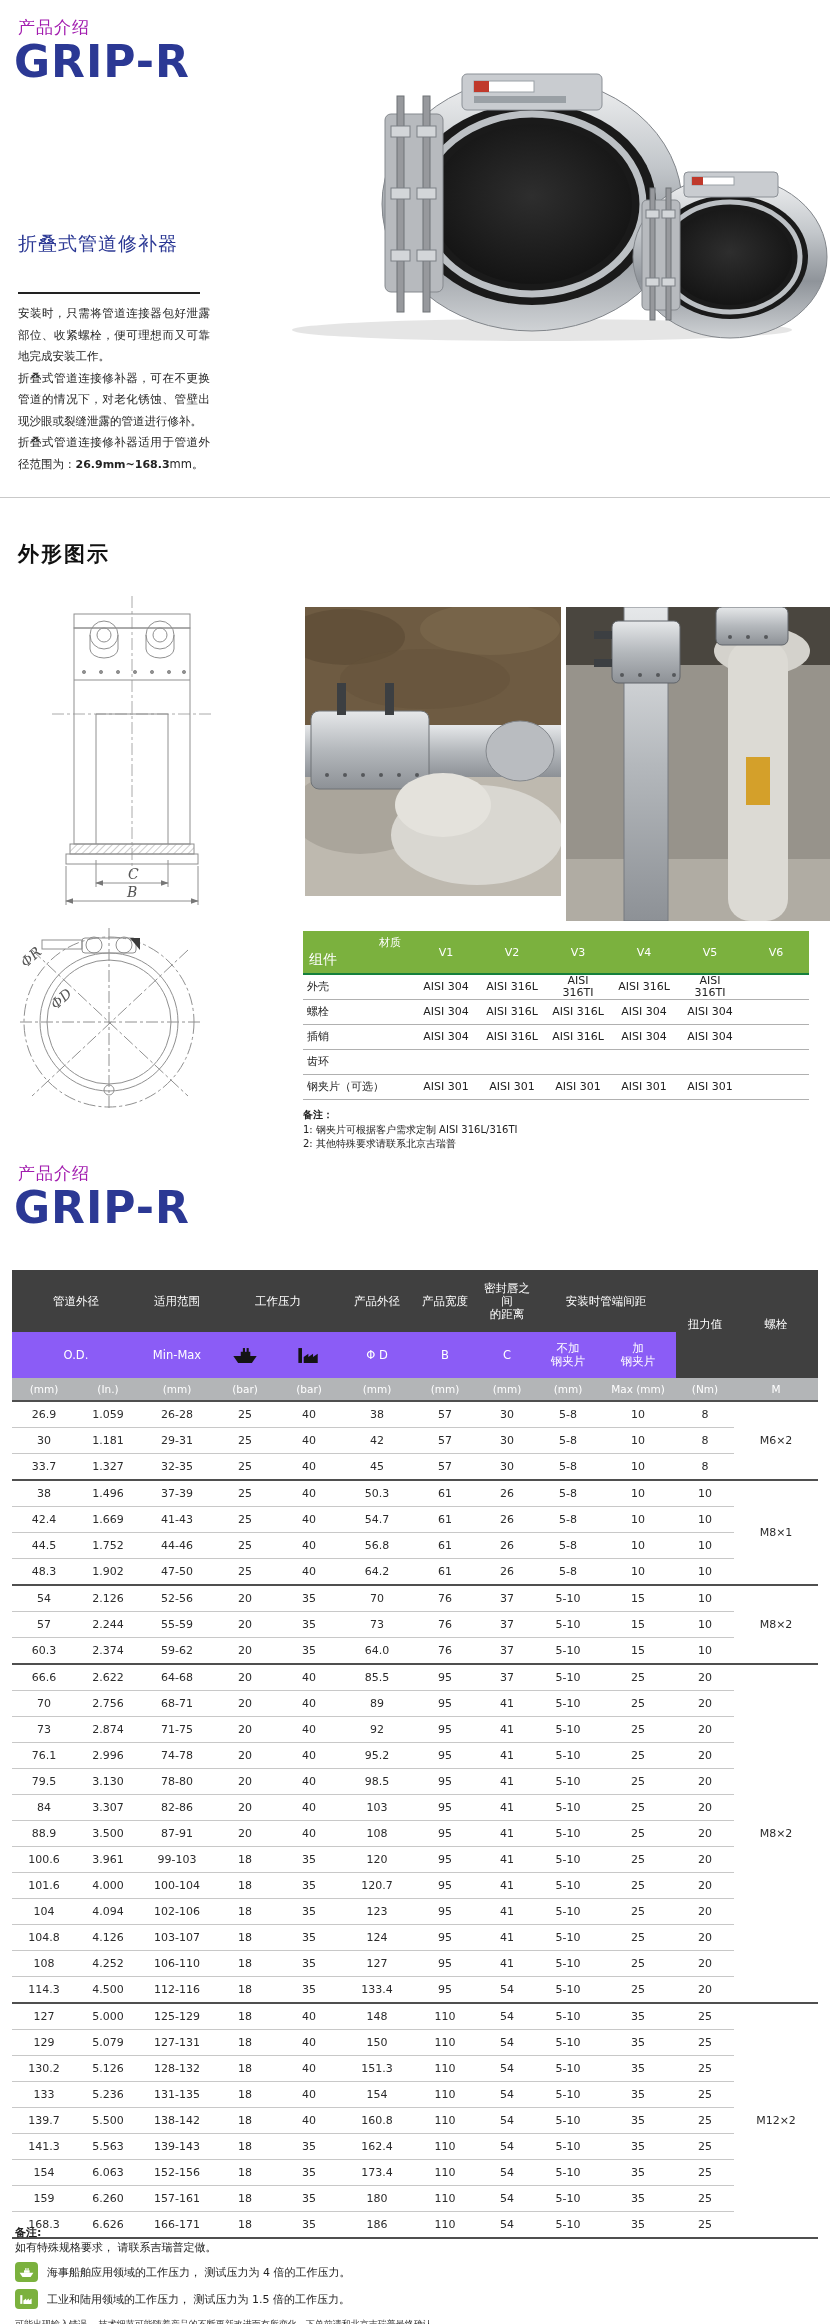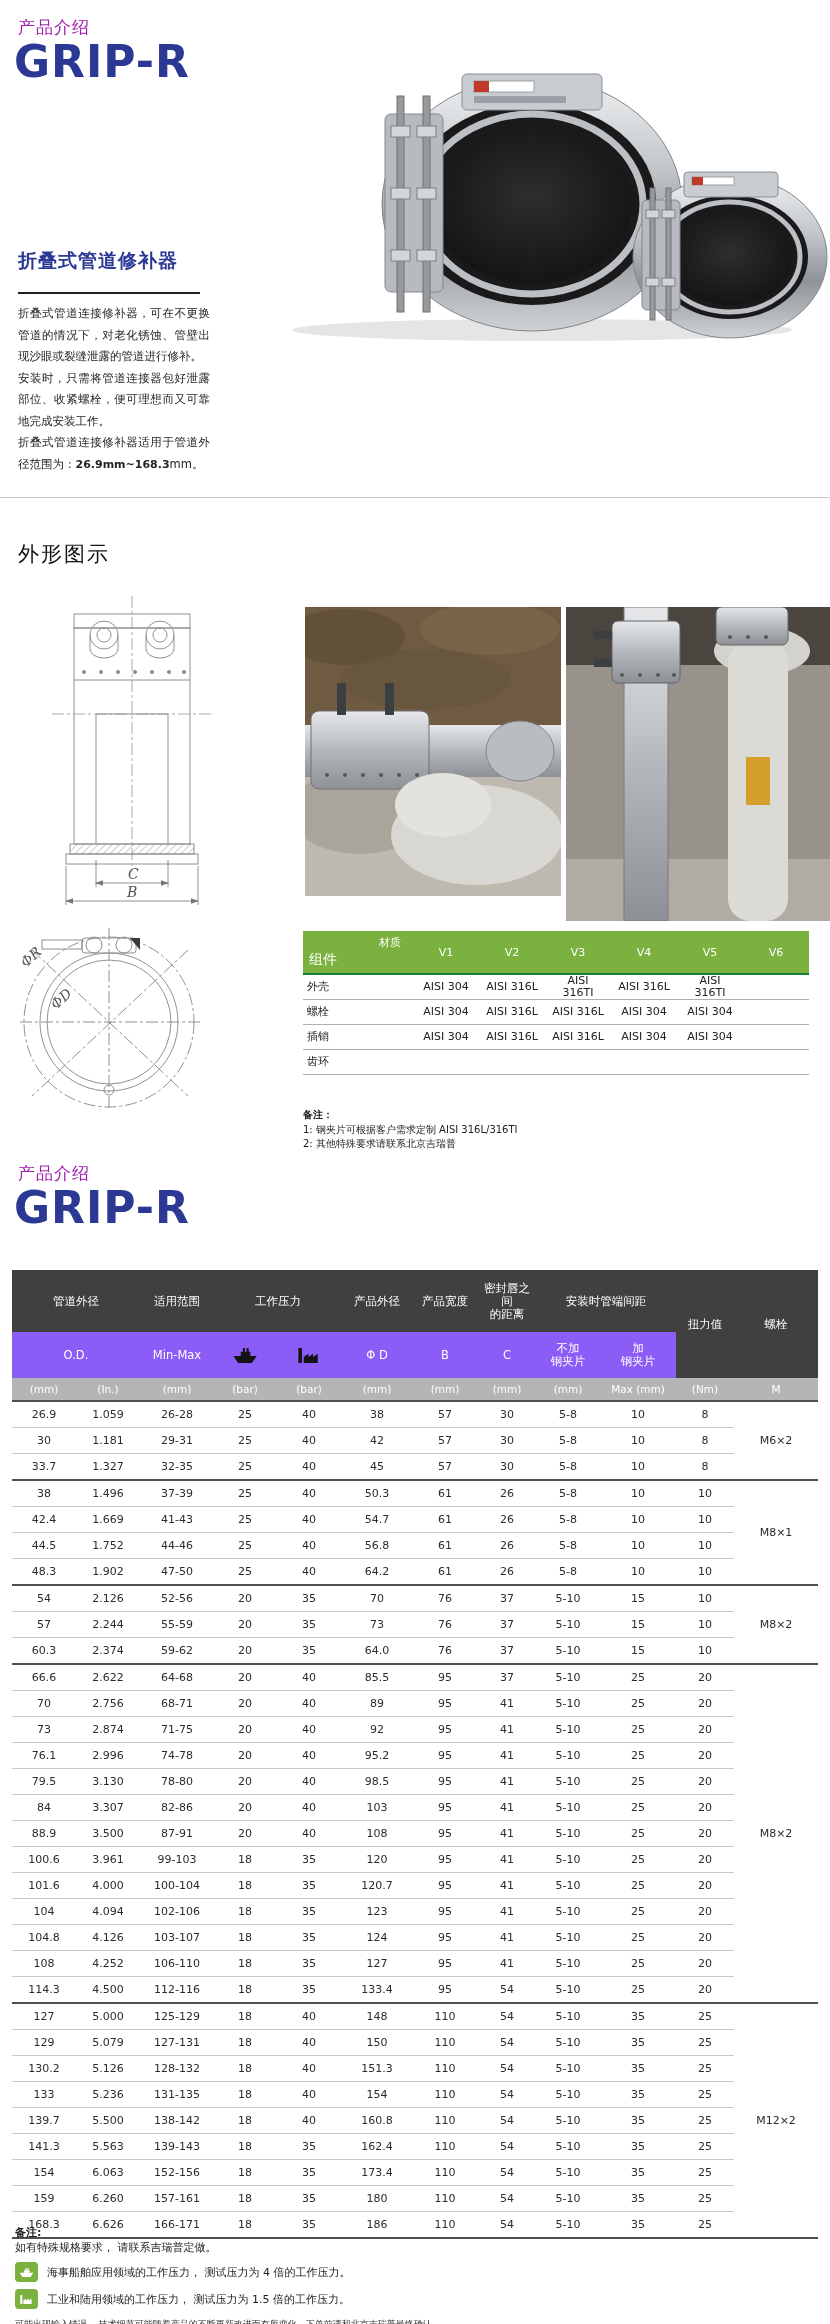--- a/index.html
+++ b/index.html
@@ -9,24 +9,24 @@
   .abs{position:absolute;}
 
   
   .sec-label{font-size:17px;color:#a21caf;letter-spacing:1px;}
   .brand{font-size:44px;font-weight:800;color:#2b3894;letter-spacing:1px;line-height:1;}
   #section1-label{left:18px;top:16px;}
   #brand1{left:14px;top:40px;}
   #section2-label{left:18px;top:1162px;}
   #brand2{left:14px;top:1186px;}
 
-  #subhead{left:18px;top:248px;font-size:19px;font-weight:bold;color:#2b3894;letter-spacing:1px;}
+  #subhead{left:18px;top:231px;font-size:19px;font-weight:normal;color:#2b3894;letter-spacing:1px;}
   #rule1{left:18px;top:292px;width:182px;border-top:2px solid #222;height:0;}
   #page-divider{left:0;top:497px;width:830px;border-top:1px solid #c9c9c9;height:0;}
-  #shape-title{left:18px;top:540px;font-size:21px;font-weight:normal;color:#111;letter-spacing:2px;}
+  #shape-title{left:18px;top:540px;font-size:21px;font-weight:bold;color:#111;letter-spacing:2px;}
 
   
   #desc{left:18px;top:303px;width:192px;font-size:11.5px;line-height:21.5px;color:#232323;text-align:justify;}
   #desc p{margin:0;}
   #desc b{font-size:11px;}
 
   
   #product-photo{left:212px;top:52px;width:618px;height:292px;}
   #drawing-front{left:44px;top:594px;width:175px;height:312px;}
   #installation-photo{left:305px;top:607px;width:256px;height:289px;}
@@ -126,22 +126,22 @@
   <rect x="454" y="136" width="5" height="132" fill="#97999d" stroke="#6f7377"></rect>
   <rect x="434" y="158" width="13" height="8" fill="#d3d6d9" stroke="#7c8085"></rect>
   <rect x="450" y="158" width="13" height="8" fill="#d3d6d9" stroke="#7c8085"></rect>
   <rect x="434" y="226" width="13" height="8" fill="#d3d6d9" stroke="#7c8085"></rect>
   <rect x="450" y="226" width="13" height="8" fill="#d3d6d9" stroke="#7c8085"></rect>
 </svg>
 
 <div class="abs" id="subhead">折叠式管道修补器</div>
 <div class="abs" id="rule1"></div>
 <div class="abs" id="desc">
+  <p>安装时，只需将管道连接器包好泄露部位、收紧螺栓，便可理想而又可靠地完成安装工作。</p>
   <p>折叠式管道连接修补器，可在不更换管道的情况下，对老化锈蚀、管壁出现沙眼或裂缝泄露的管道进行修补。</p>
-  <p>安装时，只需将管道连接器包好泄露部位、收紧螺栓，便可理想而又可靠地完成安装工作。</p>
   <p><span>折叠式管道连接修补器适用于管道外径范围为：</span><b>26.9mm~168.3</b><span>mm。</span></p>
 </div>
 
 <div class="abs" id="page-divider"></div>
 <div class="abs" id="shape-title">外形图示</div>
 
 <svg class="abs" id="drawing-front" viewBox="0 0 175 312" xmlns="http://www.w3.org/2000/svg">
   <defs>
     <pattern id="hatch" width="5" height="5" patternUnits="userSpaceOnUse" patternTransform="rotate(45)">
       <line x1="0" y1="0" x2="0" y2="5" stroke="#9a9a9a" stroke-width="1"></line>
@@ -307,20 +307,29 @@
         <td>AISI 304</td>
         <td></td>
       </tr>
       <tr>
         <td class="mt-label">齿环</td>
         <td></td>
         <td></td>
         <td></td>
         <td></td>
         <td></td>
+        <td></td>
+      </tr>
+      <tr>
+        <td class="mt-label">钢夹片（可选）</td>
+        <td>AISI 301</td>
+        <td>AISI 301</td>
+        <td>AISI 301</td>
+        <td>AISI 301</td>
+        <td>AISI 301</td>
         <td></td>
       </tr>
     </tbody>
 </table>
 
 <div class="abs" id="materials-notes">
   <div class="nt">备注：</div>
   <div>1: 钢夹片可根据客户需求定制 AISI 316L/316TI</div>
   <div>2: 其他特殊要求请联系北京吉瑞普</div>
 </div>

